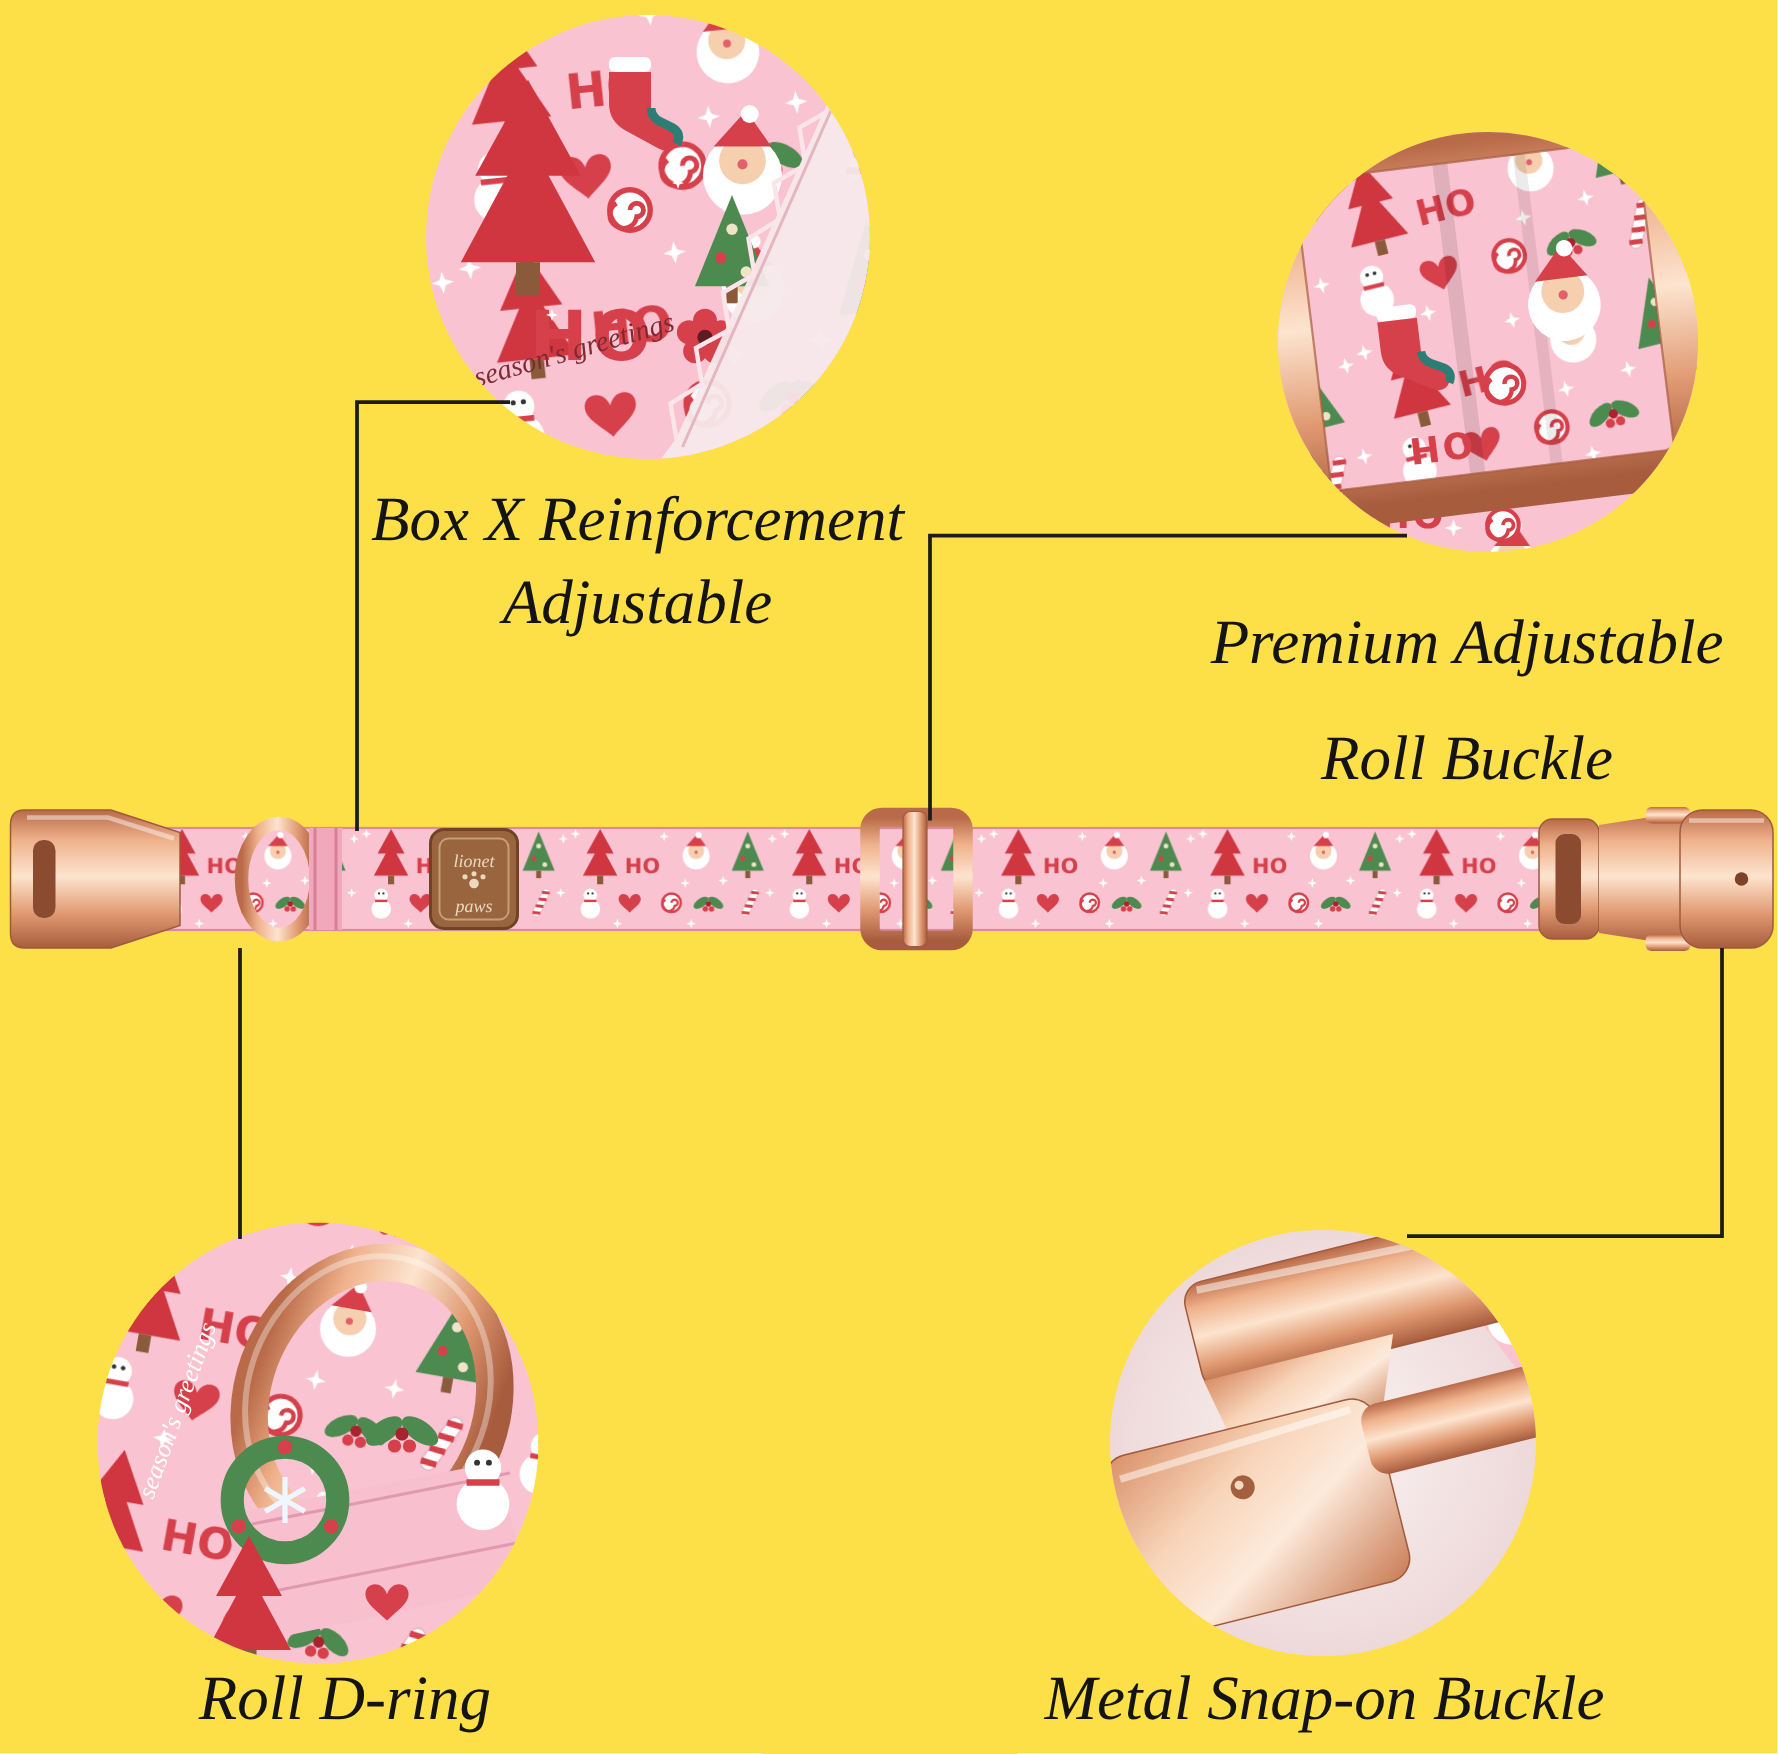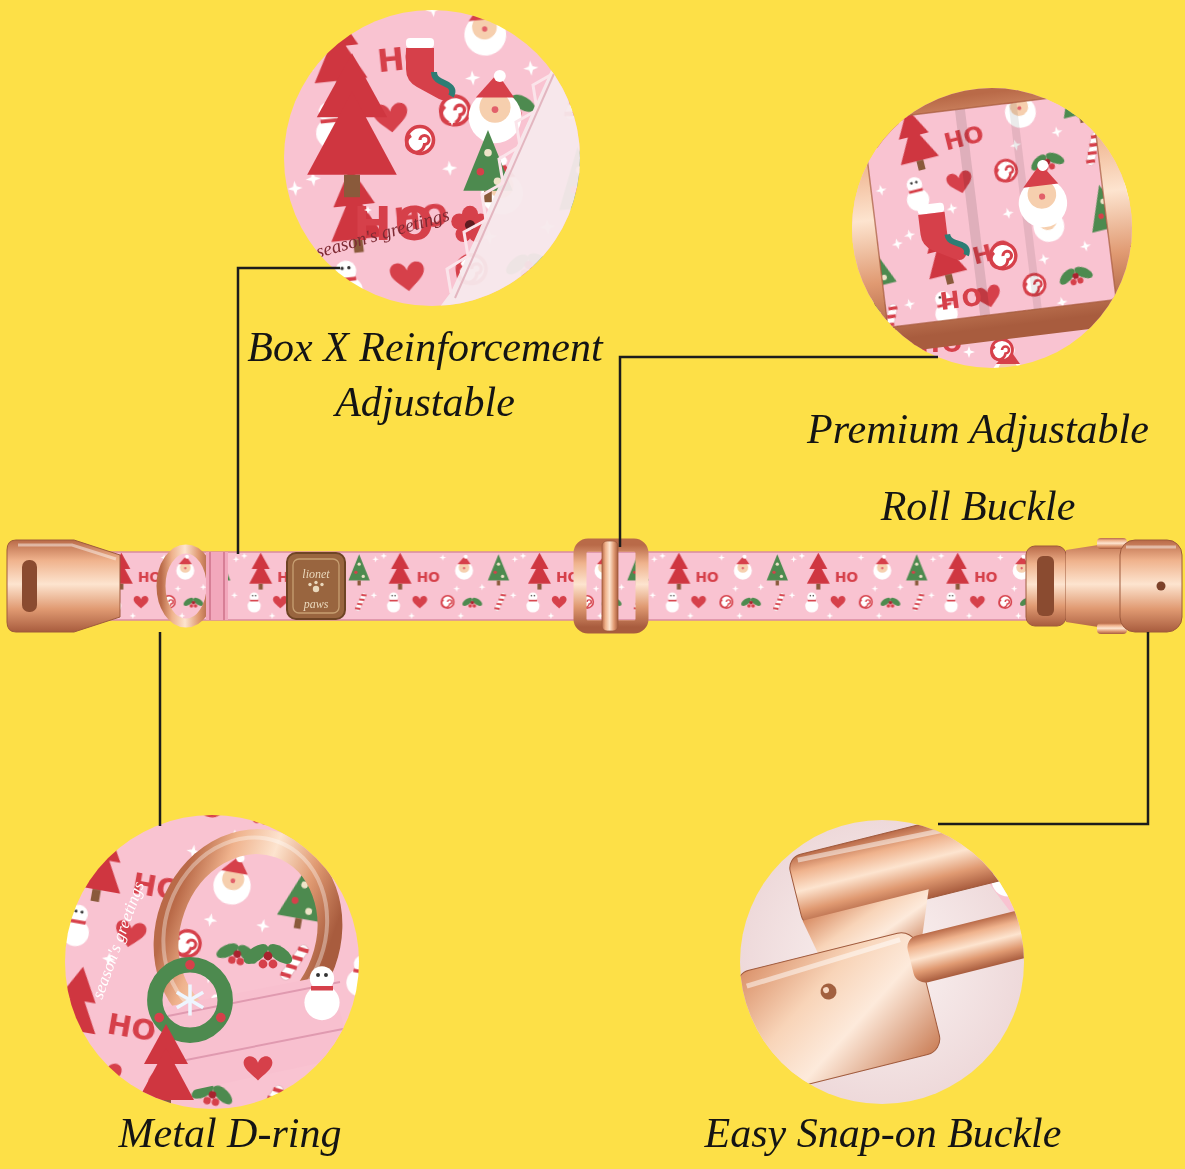--- a/index.html
+++ b/index.html
@@ -345,20 +345,20 @@
   <div>Box X Reinforcement</div>
   <div>Adjustable</div>
 </div>
 
 <div class="label" style="left:758px; top:402px; width:440px;">
   <div>Premium Adjustable</div>
   <div class="gap">Roll Buckle</div>
 </div>
 
 <div class="label" style="left:40px; top:1106px; width:380px;">
-  <div>Metal D-ring</div>
+  <div>Roll D-ring</div>
 </div>
 
 <div class="label" style="left:628px; top:1106px; width:510px;">
-  <div>Easy Snap-on Buckle</div>
+  <div>Metal Snap-on Buckle</div>
 </div>
 
 </div>
 
 </body></html>

